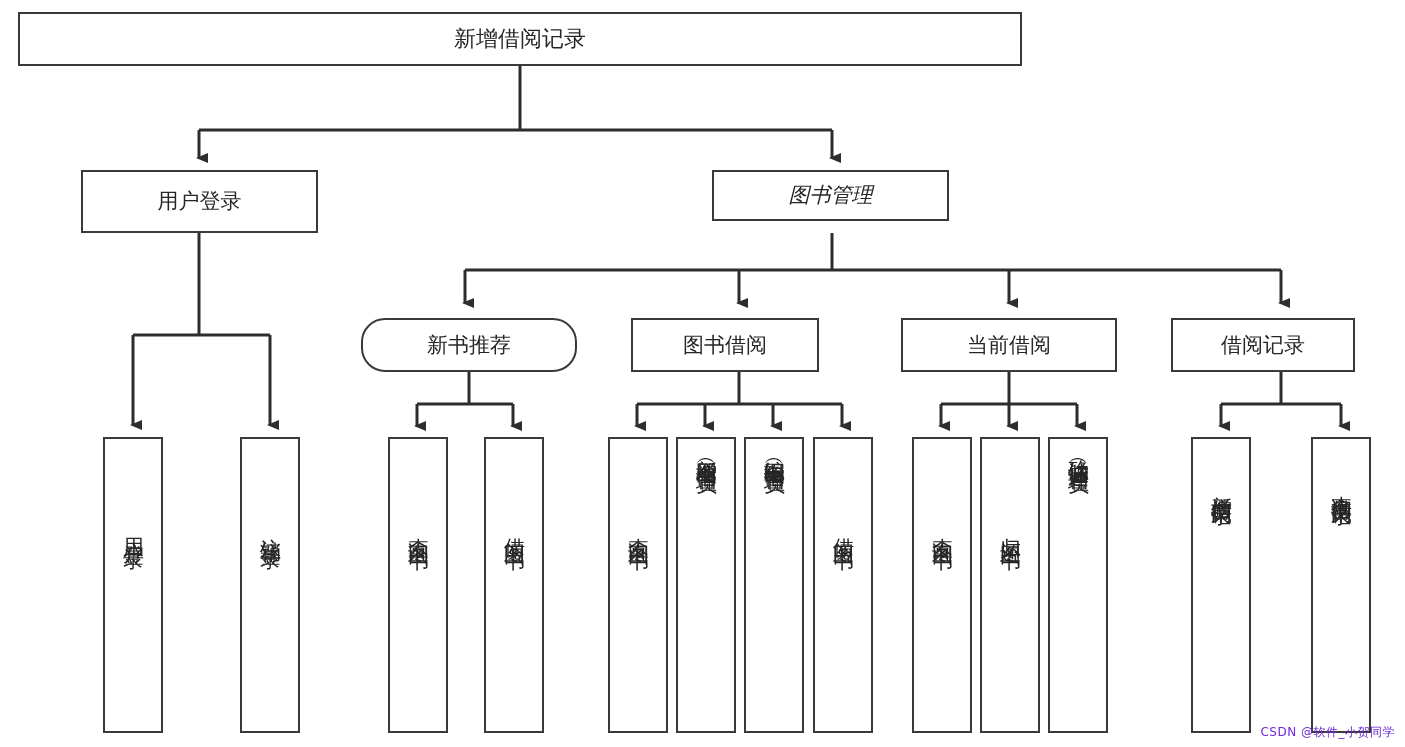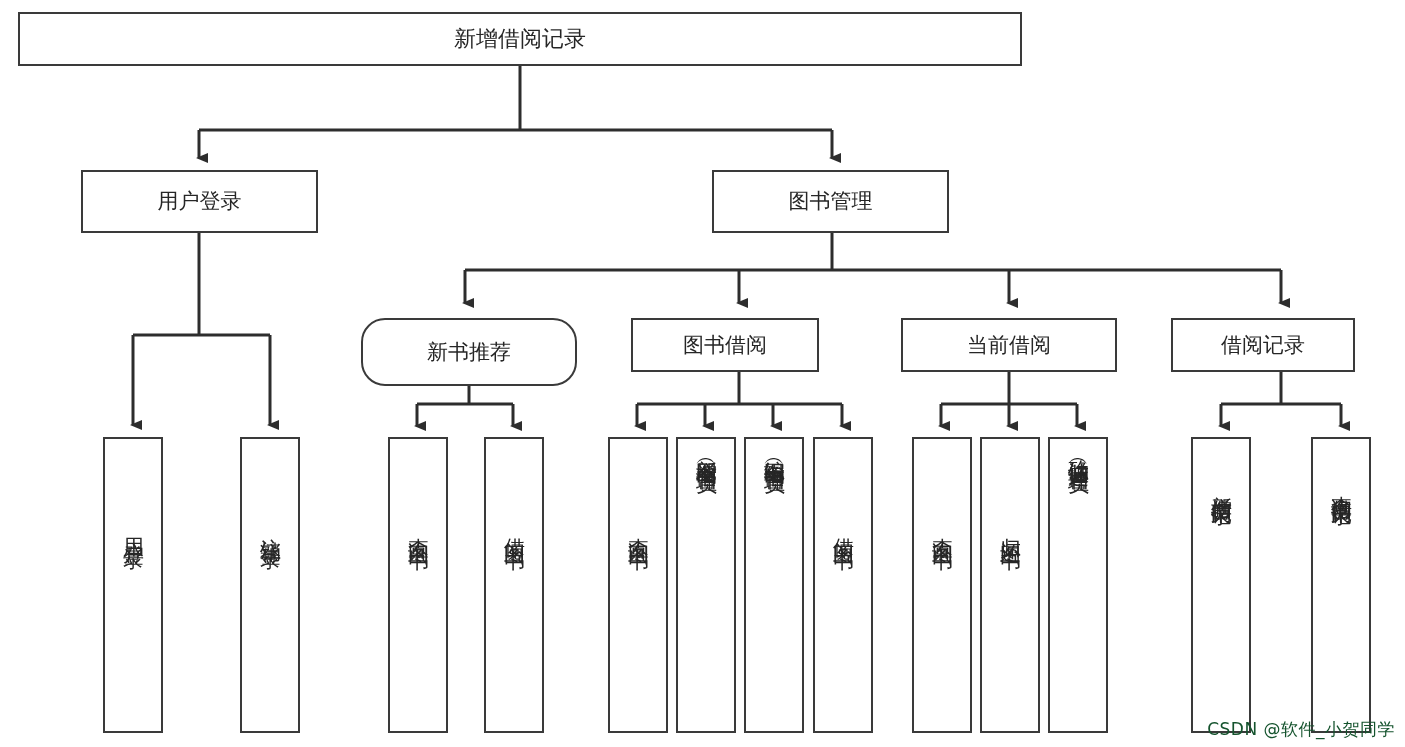--- a/index.html
+++ b/index.html
@@ -43,22 +43,22 @@
     line-height:1;
     white-space:nowrap;
     display:block;
   }
   .leaf.tall .vtext{letter-spacing:2px;font-size:21px;}
   .leaf.mid .vtext{letter-spacing:4px;}
 
   .watermark{
     position:absolute;
     right:10px;bottom:6px;
-    font-size:17px;
-    color:#14532d;
+    font-size:12px;
+    color:#6d28d9;
     letter-spacing:0.5px;
     white-space:nowrap;
     user-select:none;
   }
 </style>
 </head>
 <body>
 
 <div id="canvas">
 
@@ -112,25 +112,25 @@
     </g>
   </svg>
 
   <div class="node root" style="left:18px;top:12px;width:1004px;height:54px;">
     <span>新增借阅记录</span>
   </div>
 
   <div class="node lvl2" style="left:81px;top:170px;width:237px;height:63px;">
     <span>用户登录</span>
   </div>
-  <div class="node lvl2" style="left:712px;top:170px;width:237px;height:63px;">
+  <div class="node lvl2" style="left:712px;top:170px;width:237px;height:51px;font-style:italic;">
     <span>图书管理</span>
   </div>
 
-  <div class="node lvl3" style="left:361px;top:318px;width:216px;height:68px;border-radius:24px;">
+  <div class="node lvl3" style="left:361px;top:318px;width:216px;height:54px;border-radius:24px;">
     <span>新书推荐</span>
   </div>
   <div class="node lvl3" style="left:631px;top:318px;width:188px;height:54px;">
     <span>图书借阅</span>
   </div>
   <div class="node lvl3" style="left:901px;top:318px;width:216px;height:54px;">
     <span>当前借阅</span>
   </div>
   <div class="node lvl3" style="left:1171px;top:318px;width:184px;height:54px;">
     <span>借阅记录</span>

